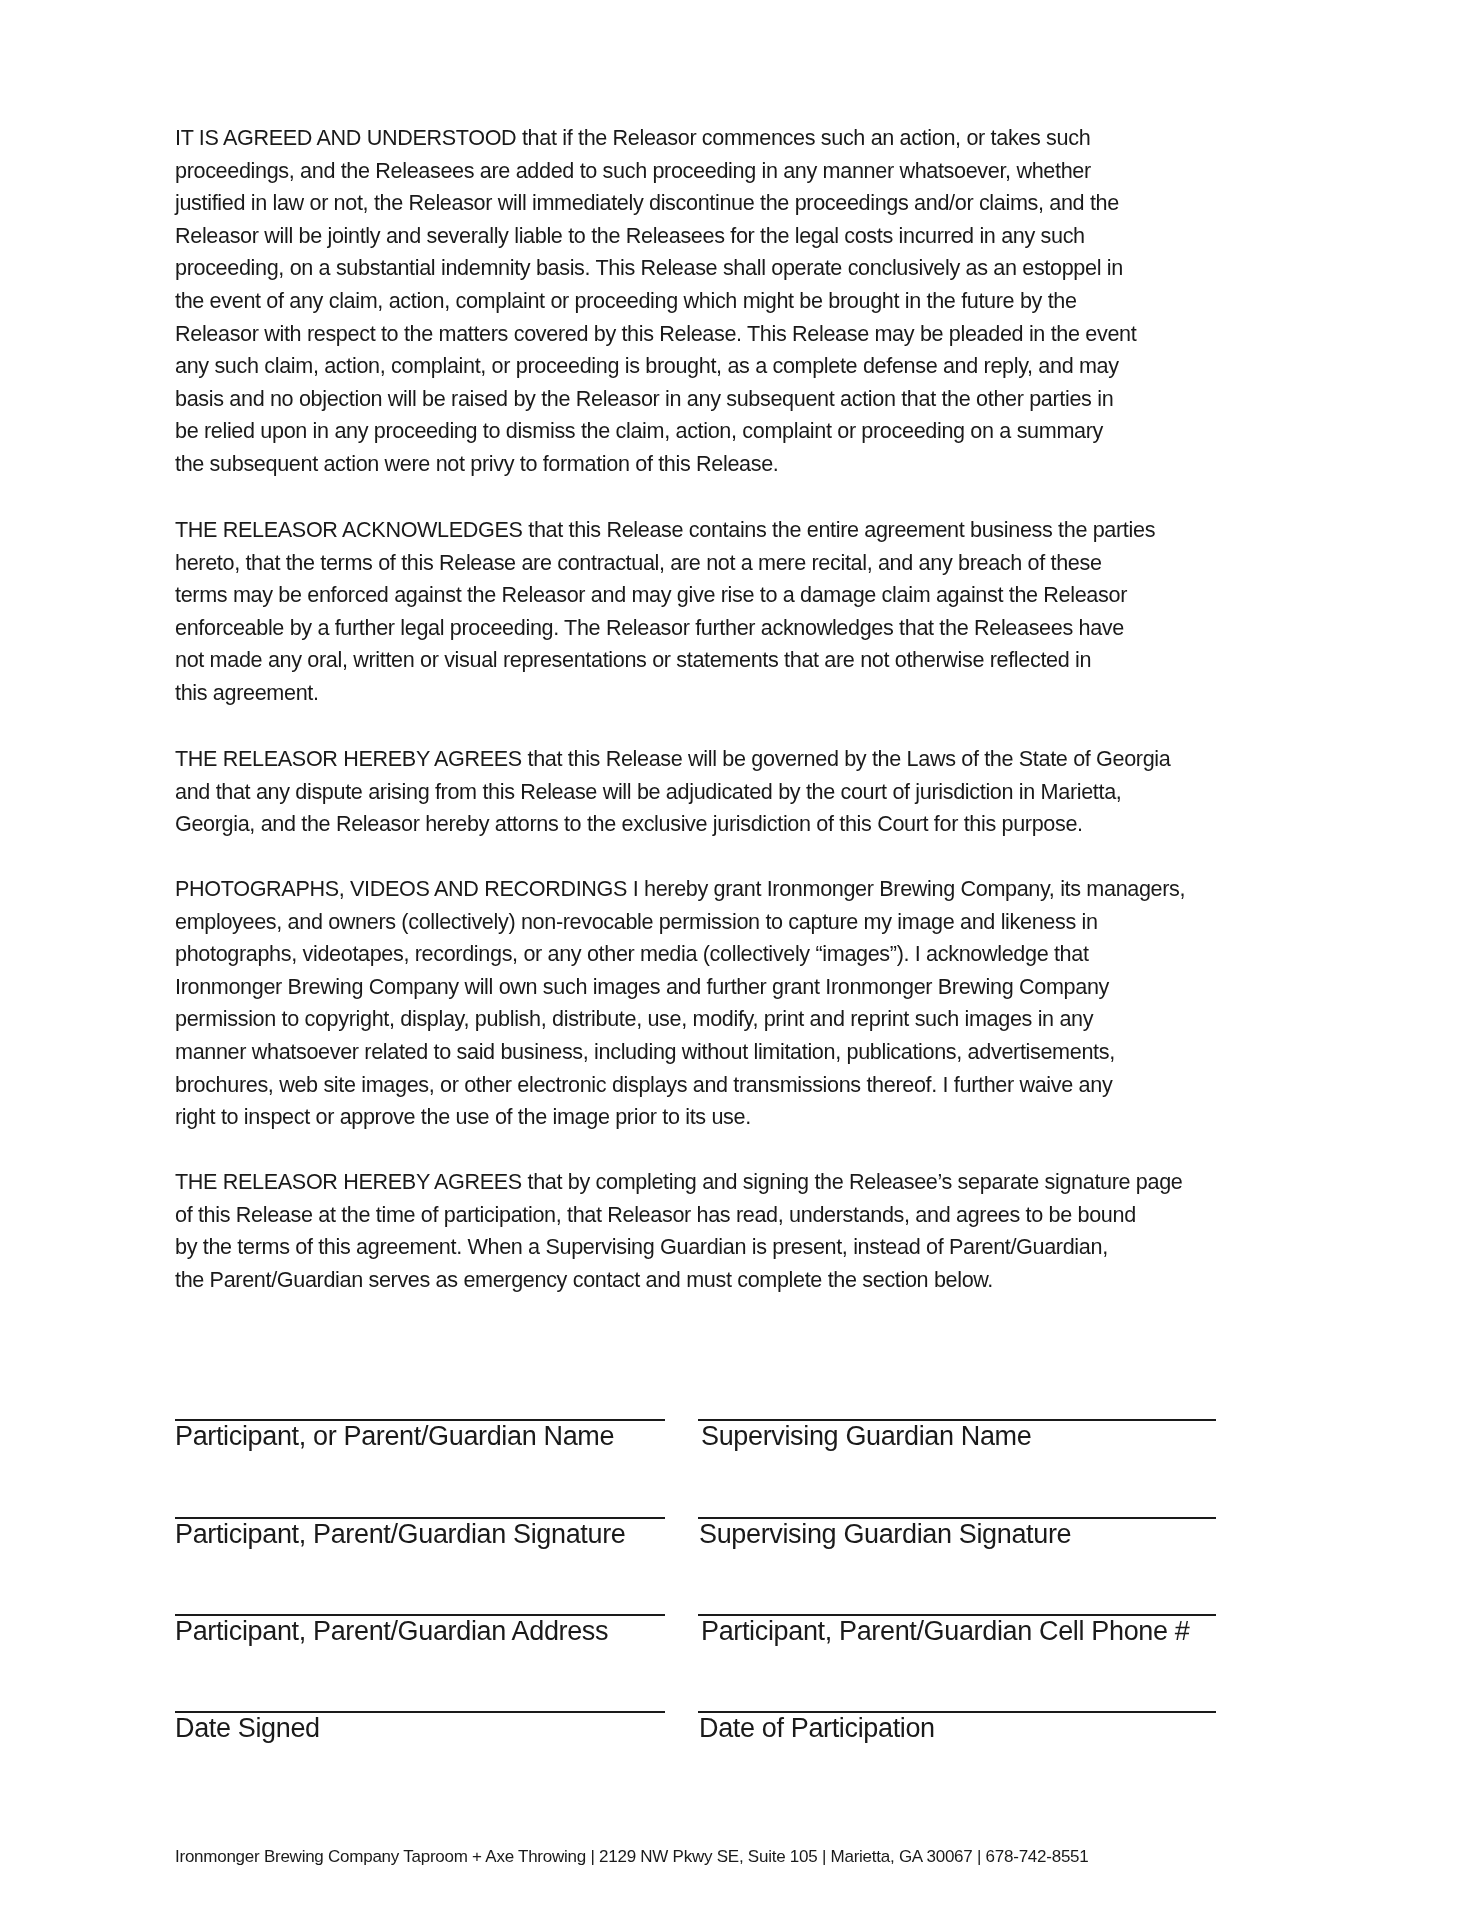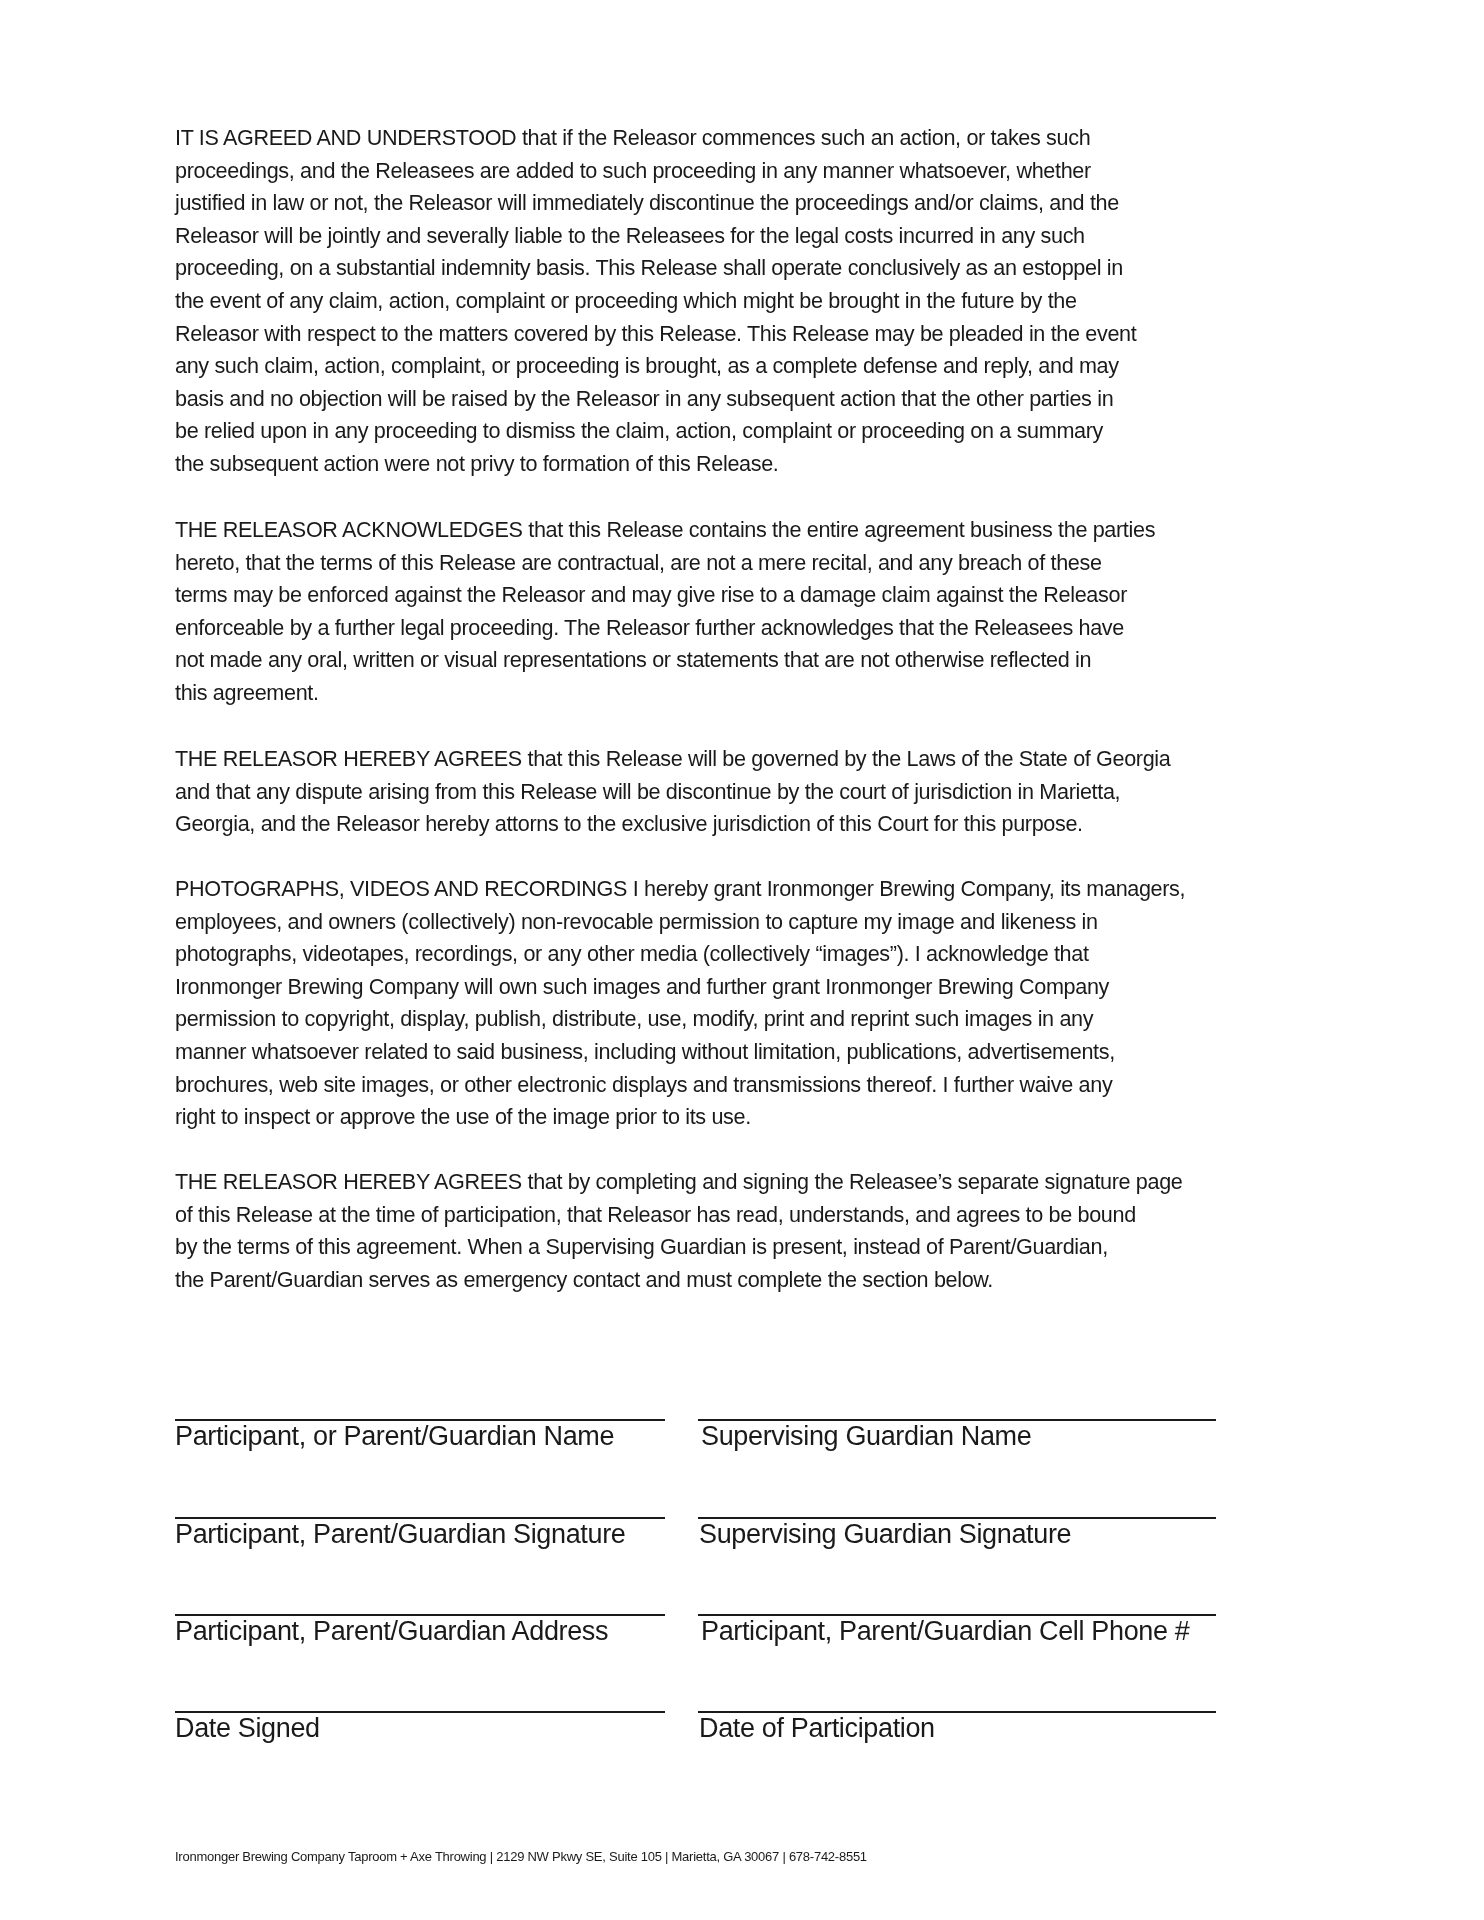--- a/index.html
+++ b/index.html
@@ -17,21 +17,21 @@
   .sig-row { position: absolute; left: 0; width: 1484px; height: 60px; }
   .sig-field { position: absolute; top: 0; }
   .sig-line { position: absolute; top: 0; height: 0; border-top: 2px solid #1a1a1a; }
   .sig-label {
     position: absolute; top: 2px; white-space: nowrap;
     font-family: "Liberation Sans", sans-serif; font-size: 27px; color: #1a1a1a;
     letter-spacing: -0.35px; line-height: 30px;
   }
   .footer {
     position: absolute; left: 175px; top: 1846px; white-space: nowrap;
-    font-family: "Liberation Sans", sans-serif; font-size: 13px; color: #1a1a1a;
+    font-family: "Liberation Sans", sans-serif; font-size: 17px; color: #1a1a1a;
     letter-spacing: -0.25px; line-height: 22px;
   }
 </style>
 </head>
 <body>
 
 <div class="page">
 
   <div class="para" style="top:122px;">
     <span class="line">IT IS AGREED AND UNDERSTOOD that if the Releasor commences such an action, or takes such</span>
@@ -51,21 +51,21 @@
     <span class="line">THE RELEASOR ACKNOWLEDGES that this Release contains the entire agreement business the parties</span>
     <span class="line">hereto, that the terms of this Release are contractual, are not a mere recital, and any breach of these</span>
     <span class="line">terms may be enforced against the Releasor and may give rise to a damage claim against the Releasor</span>
     <span class="line">enforceable by a further legal proceeding. The Releasor further acknowledges that the Releasees have</span>
     <span class="line">not made any oral, written or visual representations or statements that are not otherwise reflected in</span>
     <span class="line">this agreement.</span>
   </div>
 
   <div class="para" style="top:743px;">
     <span class="line">THE RELEASOR HEREBY AGREES that this Release will be governed by the Laws of the State of Georgia</span>
-    <span class="line">and that any dispute arising from this Release will be discontinue by the court of jurisdiction in Marietta,</span>
+    <span class="line">and that any dispute arising from this Release will be adjudicated by the court of jurisdiction in Marietta,</span>
     <span class="line">Georgia, and the Releasor hereby attorns to the exclusive jurisdiction of this Court for this purpose.</span>
   </div>
 
   <div class="para" style="top:873px;">
     <span class="line">PHOTOGRAPHS, VIDEOS AND RECORDINGS I hereby grant Ironmonger Brewing Company, its managers,</span>
     <span class="line">employees, and owners (collectively) non-revocable permission to capture my image and likeness in</span>
     <span class="line">photographs, videotapes, recordings, or any other media (collectively “images”). I acknowledge that</span>
     <span class="line">Ironmonger Brewing Company will own such images and further grant Ironmonger Brewing Company</span>
     <span class="line">permission to copyright, display, publish, distribute, use, modify, print and reprint such images in any</span>
     <span class="line">manner whatsoever related to said business, including without limitation, publications, advertisements,</span>

